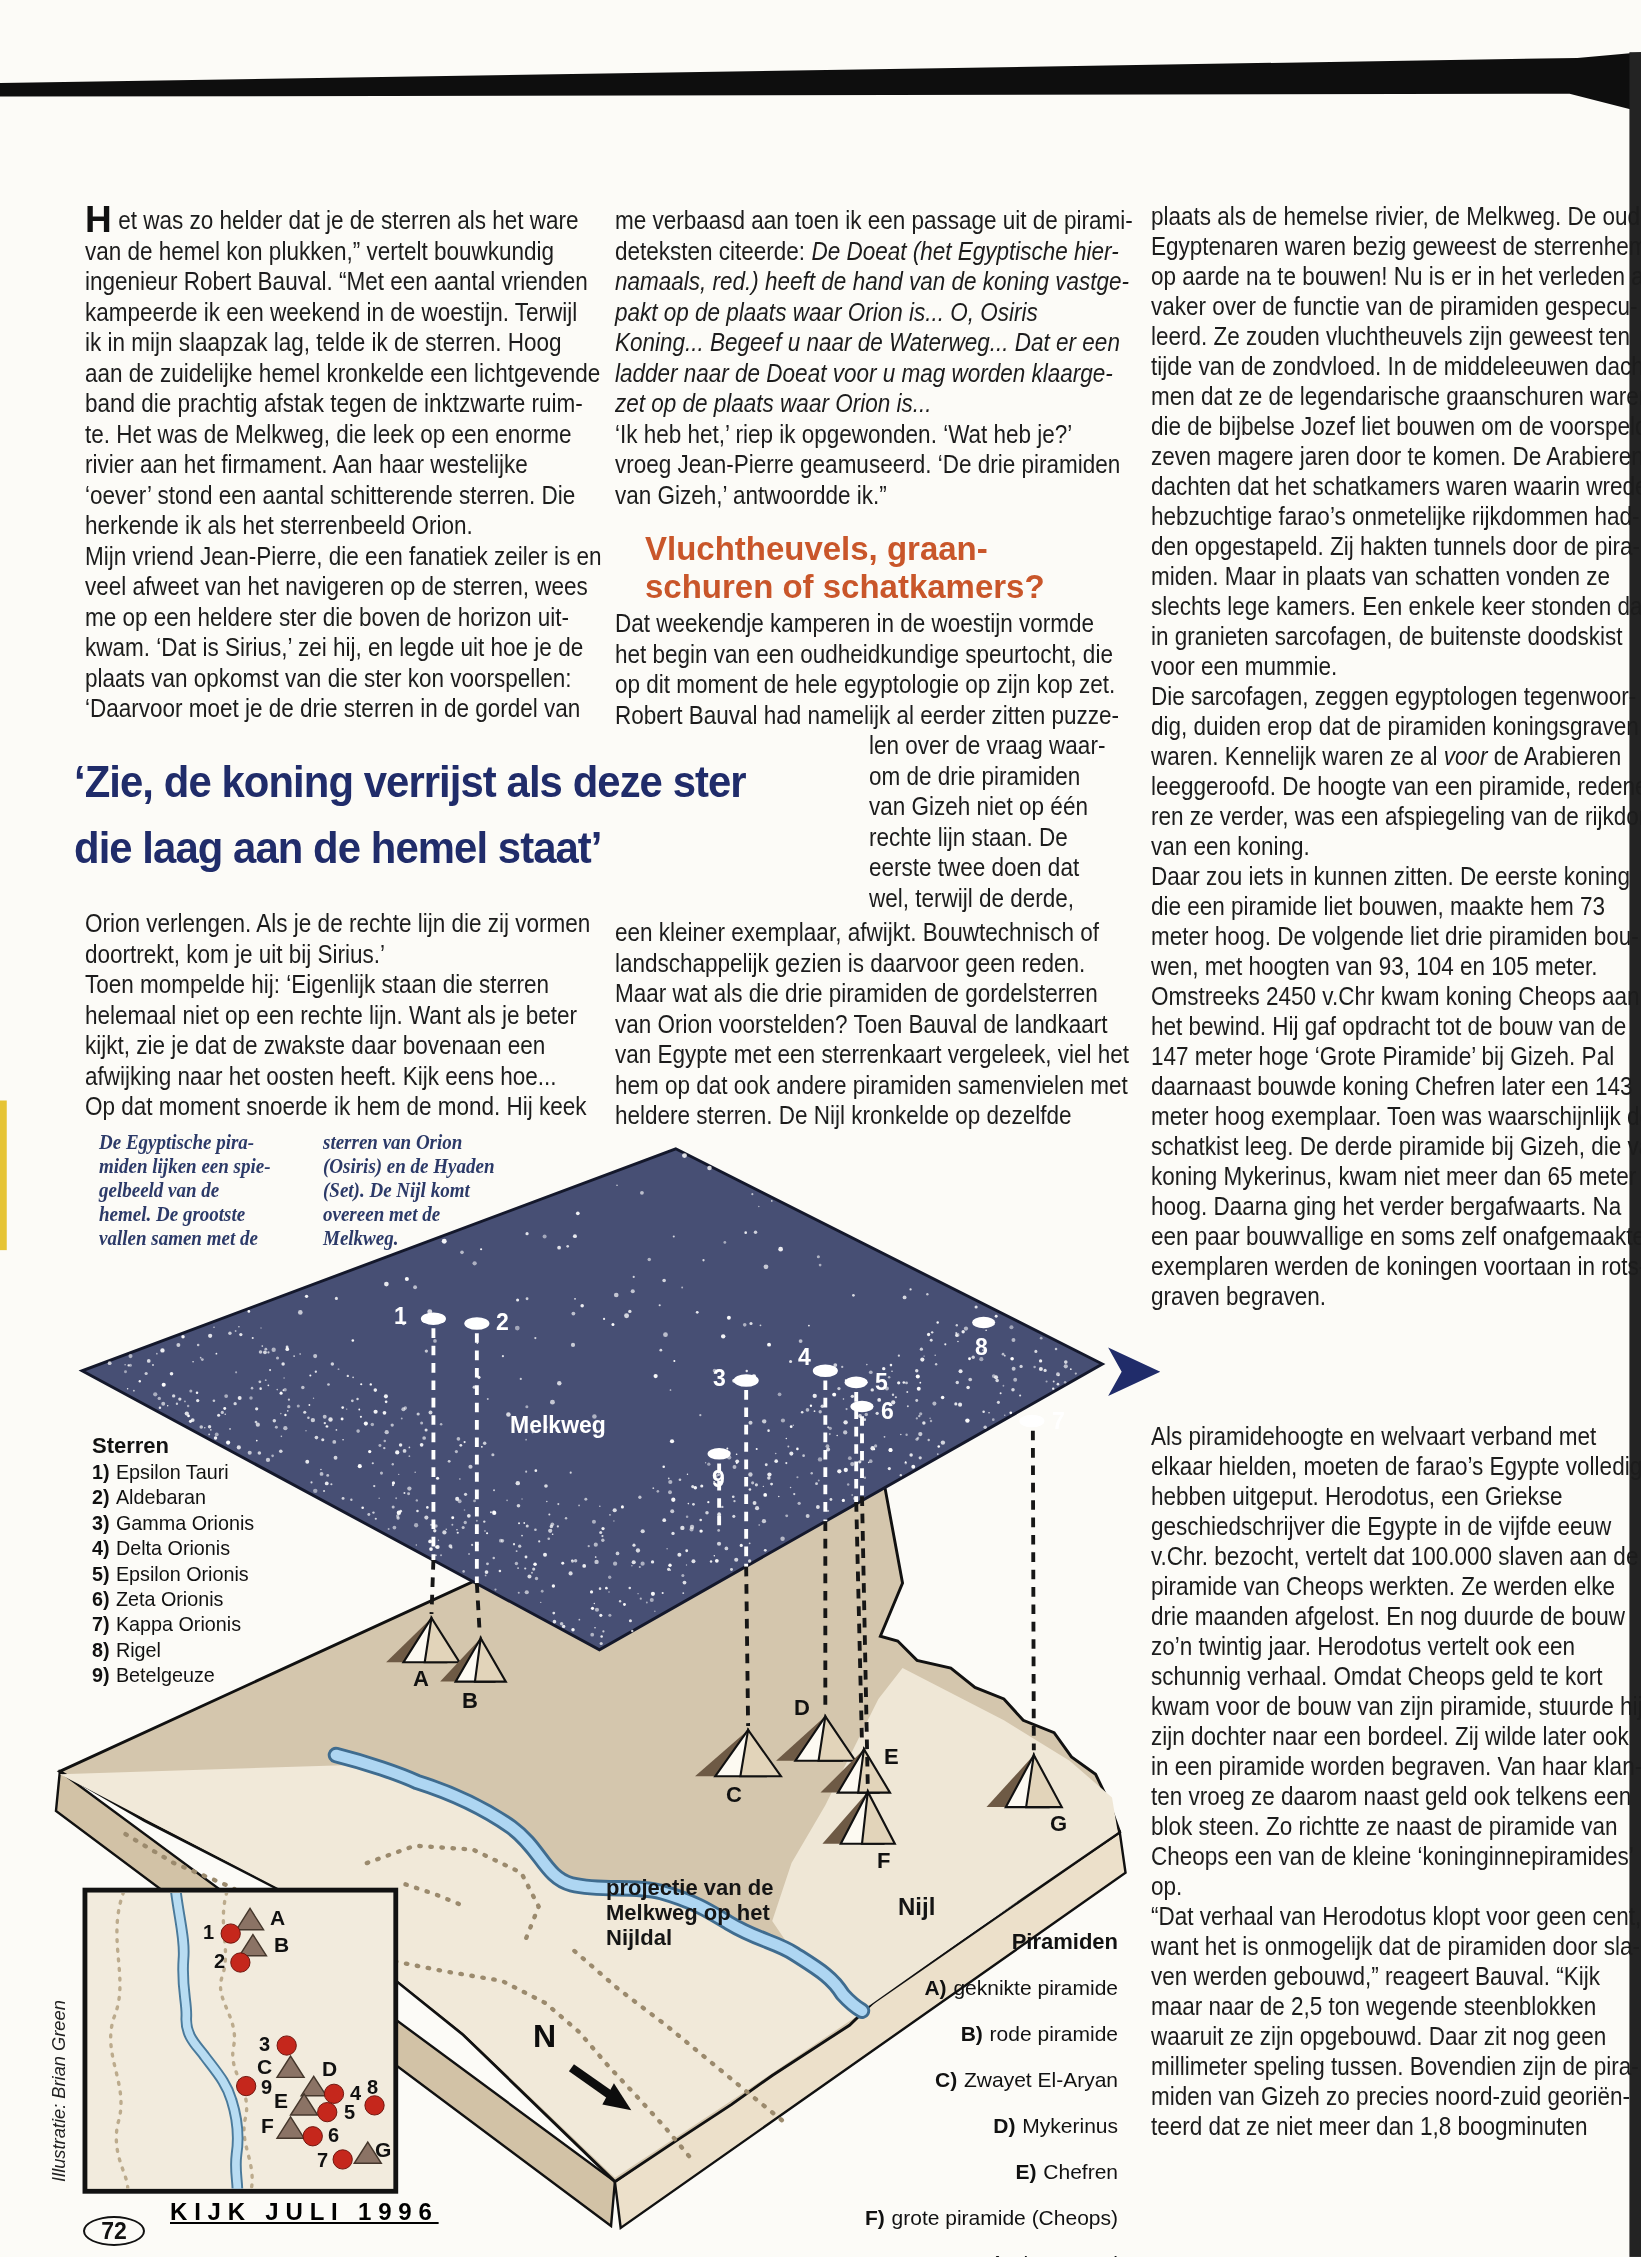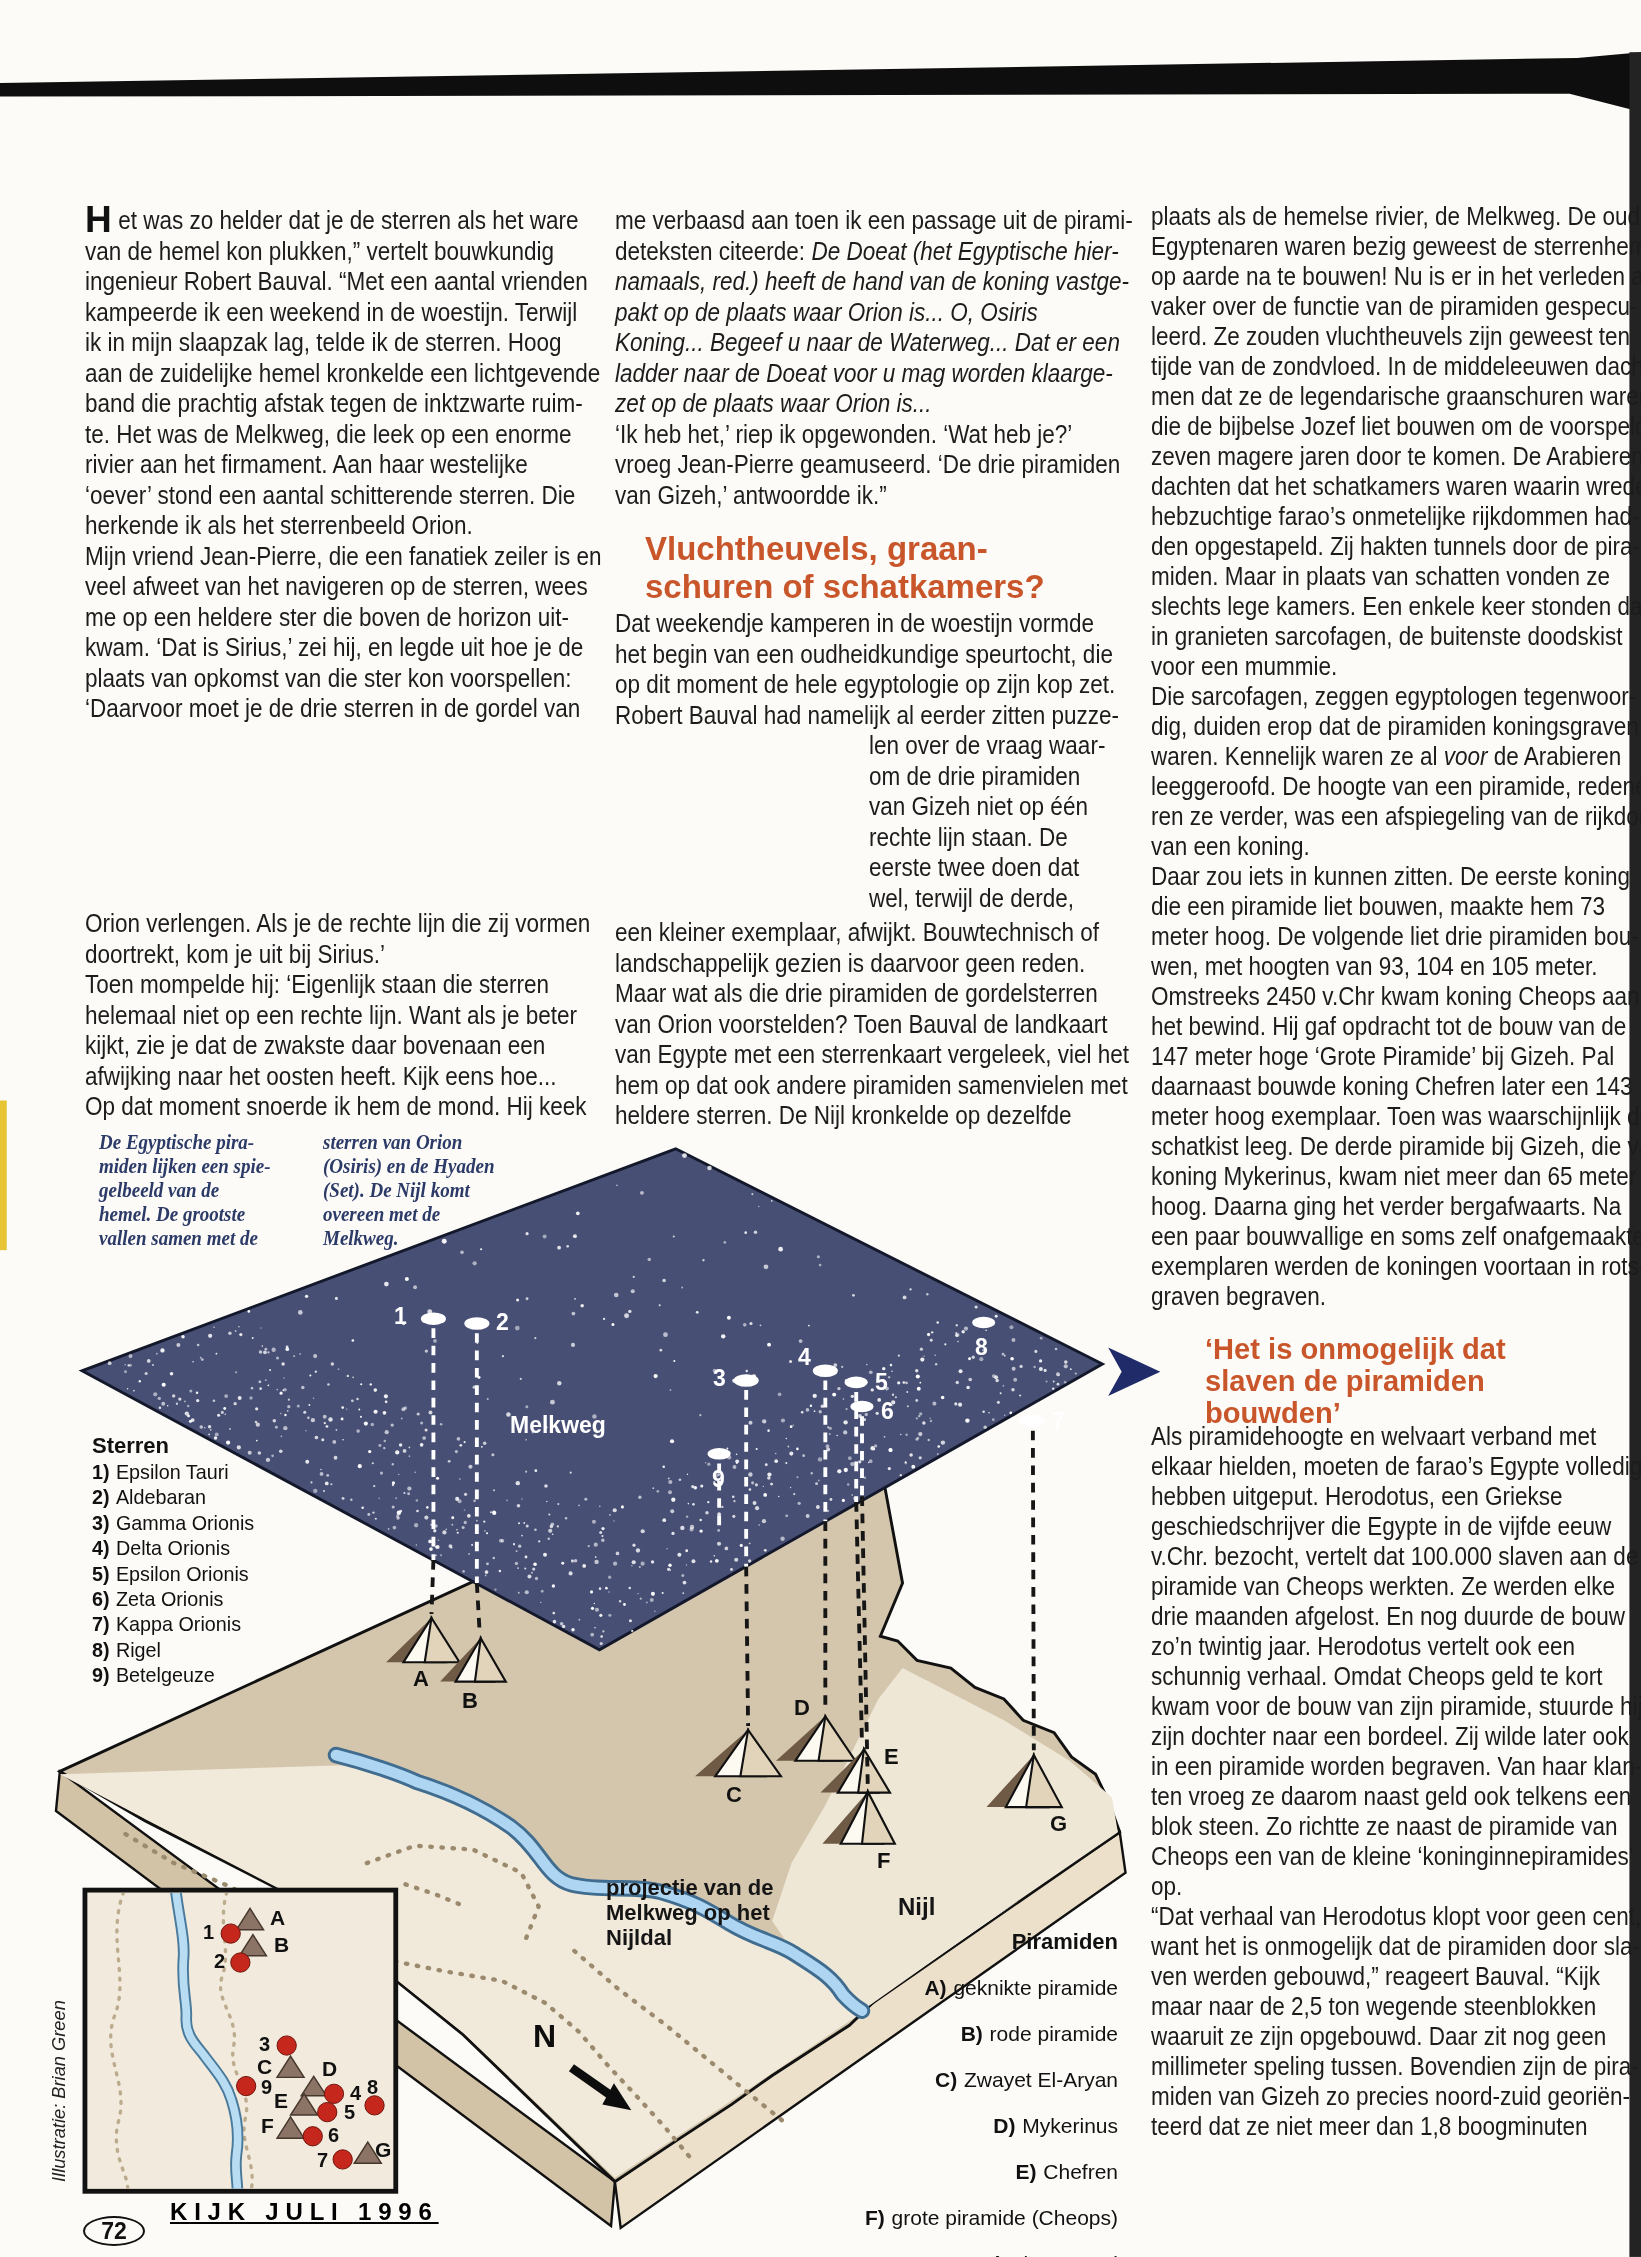--- a/index.html
+++ b/index.html
@@ -960,20 +960,24 @@
       <div class="ln"><span>‘oever’ stond een aantal schitterende sterren. Die</span></div>
       <div class="ln"><span>herkende ik als het sterrenbeeld Orion.</span></div>
       <div class="ln"><span>Mijn vriend Jean-Pierre, die een fanatiek zeiler is en</span></div>
       <div class="ln"><span>veel afweet van het navigeren op de sterren, wees</span></div>
       <div class="ln"><span>me op een heldere ster die boven de horizon uit-</span></div>
       <div class="ln"><span>kwam. ‘Dat is Sirius,’ zei hij, en legde uit hoe je de</span></div>
       <div class="ln"><span>plaats van opkomst van die ster kon voorspellen:</span></div>
       <div class="ln"><span>‘Daarvoor moet je de drie sterren in de gordel van</span></div>
     </div>
 
+  <div class="abs text-layer quote" style="left:74px;top:749px;width:811px">
+      <div class="ln"><span>‘Zie, de koning verrijst als deze ster</span></div>
+      <div class="ln"><span>die laag aan de hemel staat’</span></div>
+    </div>
 
   <div class="abs text-layer caption" style="left:99px;top:1130px;width:208px">
       <div class="ln"><span>De Egyptische pira-</span></div>
       <div class="ln"><span>miden lijken een spie-</span></div>
       <div class="ln"><span>gelbeeld van de</span></div>
       <div class="ln"><span>hemel. De grootste</span></div>
       <div class="ln"><span>vallen samen met de</span></div>
     </div>
 
   <div class="abs text-layer body-col" style="left:85px;top:908px;width:512px">
@@ -1065,25 +1069,20 @@
       <div class="ln"><span>147 meter hoge ‘Grote Piramide’ bij Gizeh. Pal</span></div>
       <div class="ln"><span>daarnaast bouwde koning Chefren later een 143</span></div>
       <div class="ln"><span>meter hoog exemplaar. Toen was waarschijnlijk de</span></div>
       <div class="ln"><span>schatkist leeg. De derde piramide bij Gizeh, die van</span></div>
       <div class="ln"><span>koning Mykerinus, kwam niet meer dan 65 meter</span></div>
       <div class="ln"><span>hoog. Daarna ging het verder bergafwaarts. Na</span></div>
       <div class="ln"><span>een paar bouwvallige en soms zelf onafgemaakte</span></div>
       <div class="ln"><span>exemplaren werden de koningen voortaan in rots-</span></div>
       <div class="ln"><span>graven begraven.</span></div>
     </div>
-  <div class="abs text-layer orange-h2" style="left:1205px;top:1333px">
-      <div class="ln"><span>‘Het is onmogelijk dat</span></div>
-      <div class="ln"><span>slaven de piramiden</span></div>
-      <div class="ln"><span>bouwden’</span></div>
-    </div>
   <div class="abs text-layer body-col" style="left:1151px;top:1421px;width:488px;line-height:30px">
       <div class="ln"><span>Als piramidehoogte en welvaart verband met</span></div>
       <div class="ln"><span>elkaar hielden, moeten de farao’s Egypte volledig</span></div>
       <div class="ln"><span>hebben uitgeput. Herodotus, een Griekse</span></div>
       <div class="ln"><span>geschiedschrijver die Egypte in de vijfde eeuw</span></div>
       <div class="ln"><span>v.Chr. bezocht, vertelt dat 100.000 slaven aan de</span></div>
       <div class="ln"><span>piramide van Cheops werkten. Ze werden elke</span></div>
       <div class="ln"><span>drie maanden afgelost. En nog duurde de bouw</span></div>
       <div class="ln"><span>zo’n twintig jaar. Herodotus vertelt ook een</span></div>
       <div class="ln"><span>schunnig verhaal. Omdat Cheops geld te kort</span></div>

